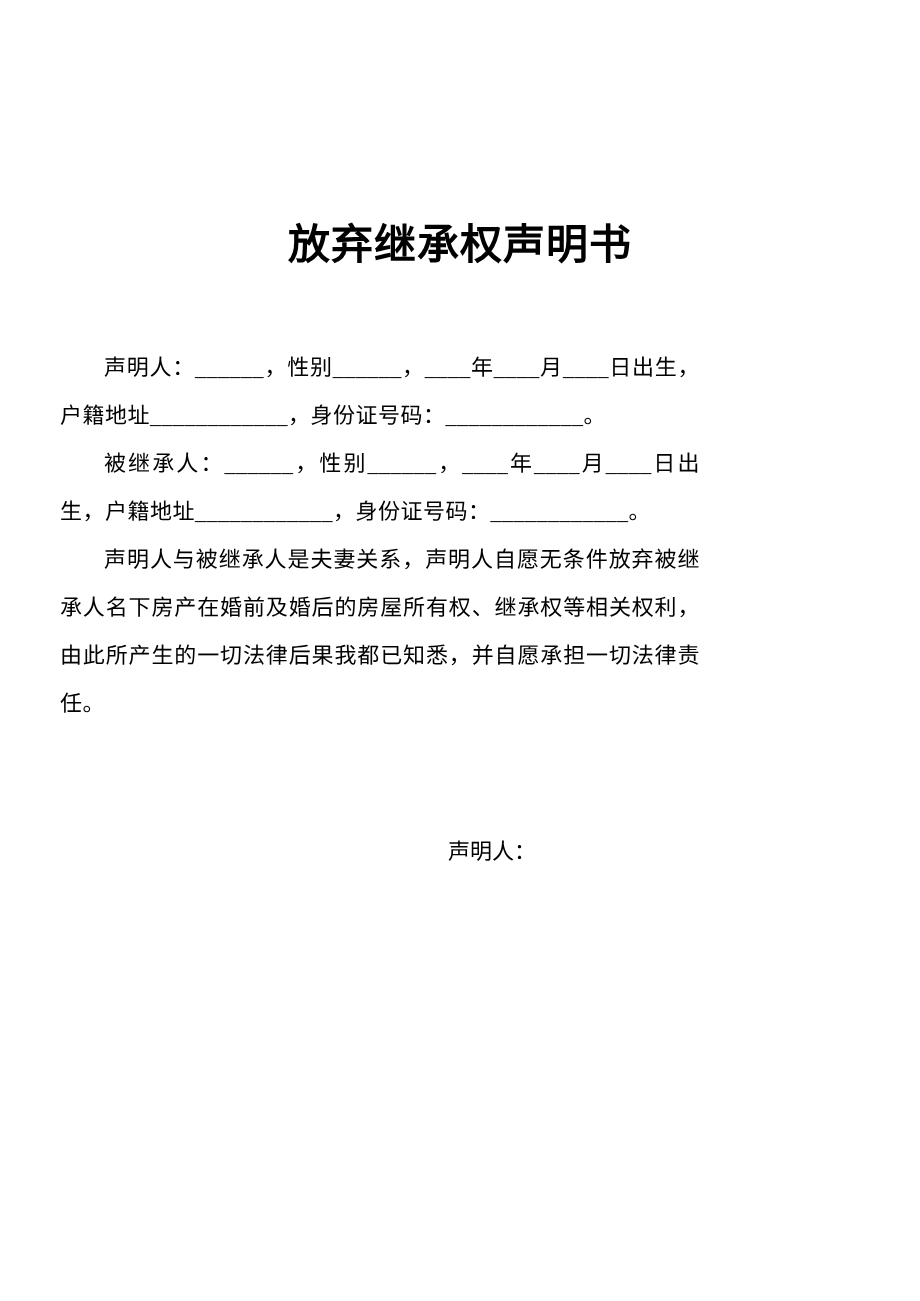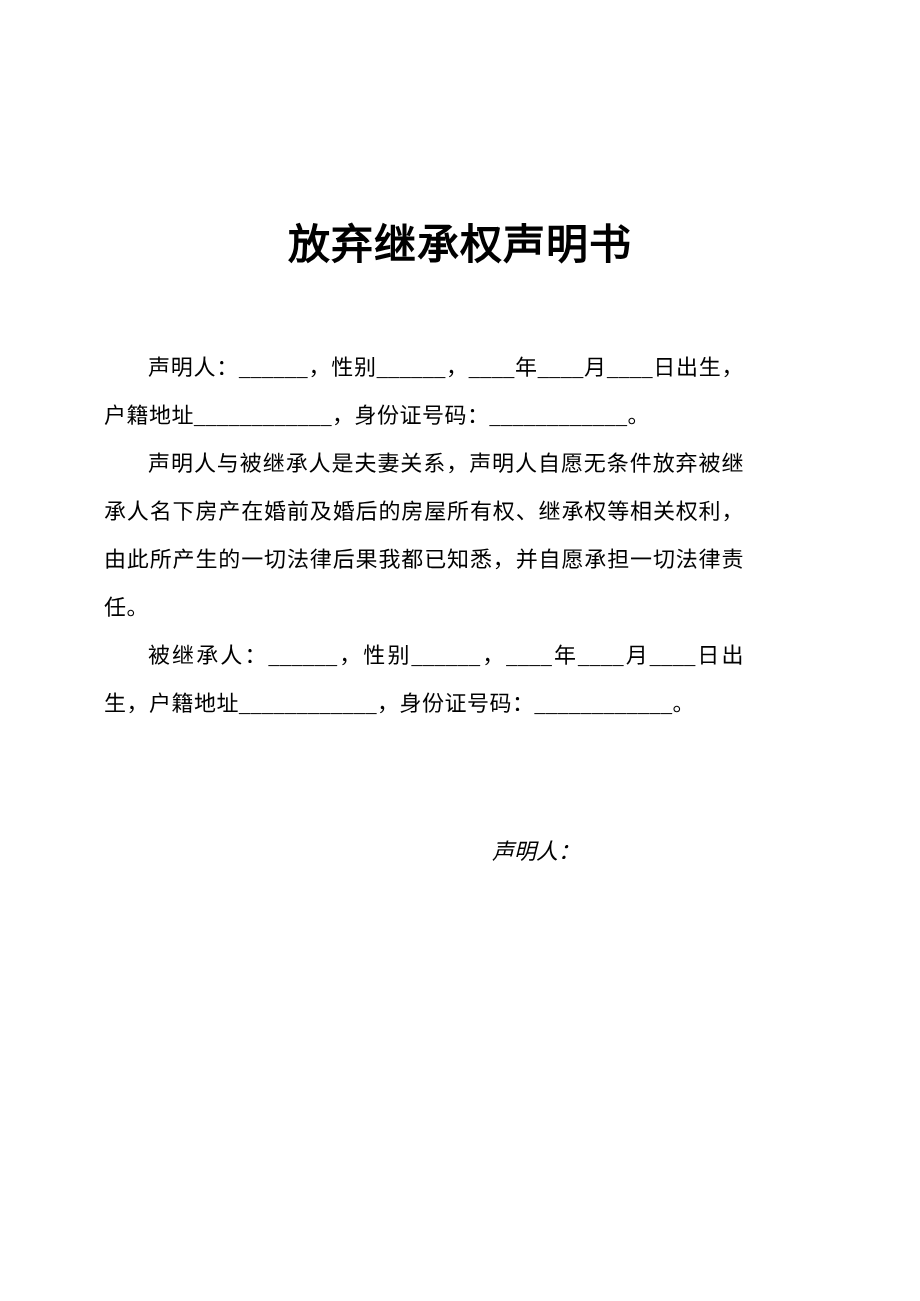--- a/index.html
+++ b/index.html
@@ -24,21 +24,21 @@
     margin: 0;
     padding-top: 216px;
     text-align: center;
     font-size: 42px;
     line-height: 58px;
     font-weight: 700;
     letter-spacing: 1px;
     font-family: "Liberation Serif", "DejaVu Serif", serif;
   }
   .content {
-    margin: 0 104px;
+    margin: 0 60px;
     width: 640px;
   }
   .body-paragraphs {
     margin-top: 70px;
   }
   .para {
     margin: 0;
     font-size: 22px;
     line-height: 48px;
     text-indent: 2em;
@@ -47,36 +47,35 @@
     word-break: break-all;
   }
   .signature {
     margin-top: 98px;
     margin-left: 388px;
   }
   .sig-line {
     font-size: 22px;
     line-height: 52px;
     white-space: nowrap;
-    font-style: italic;
   }
 </style>
 </head>
 <body>
 
 <div class="page">
 
   <h1 class="title">放弃继承权声明书</h1>
 
   <div class="content">
 
     <div class="body-paragraphs">
       <p class="para">声明人：______，性别______，____年____月____日出生，户籍地址____________，身份证号码：____________。</p>
+      <p class="para">被继承人：______，性别______，____年____月____日出生，户籍地址____________，身份证号码：____________。</p>
       <p class="para">声明人与被继承人是夫妻关系，声明人自愿无条件放弃被继承人名下房产在婚前及婚后的房屋所有权、继承权等相关权利，由此所产生的一切法律后果我都已知悉，并自愿承担一切法律责任。</p>
-      <p class="para">被继承人：______，性别______，____年____月____日出生，户籍地址____________，身份证号码：____________。</p>
     </div>
 
     <div class="signature">
       <div class="sig-line">声明人：</div>
     </div>
 
   </div>
 </div>
 
 </body></html>

